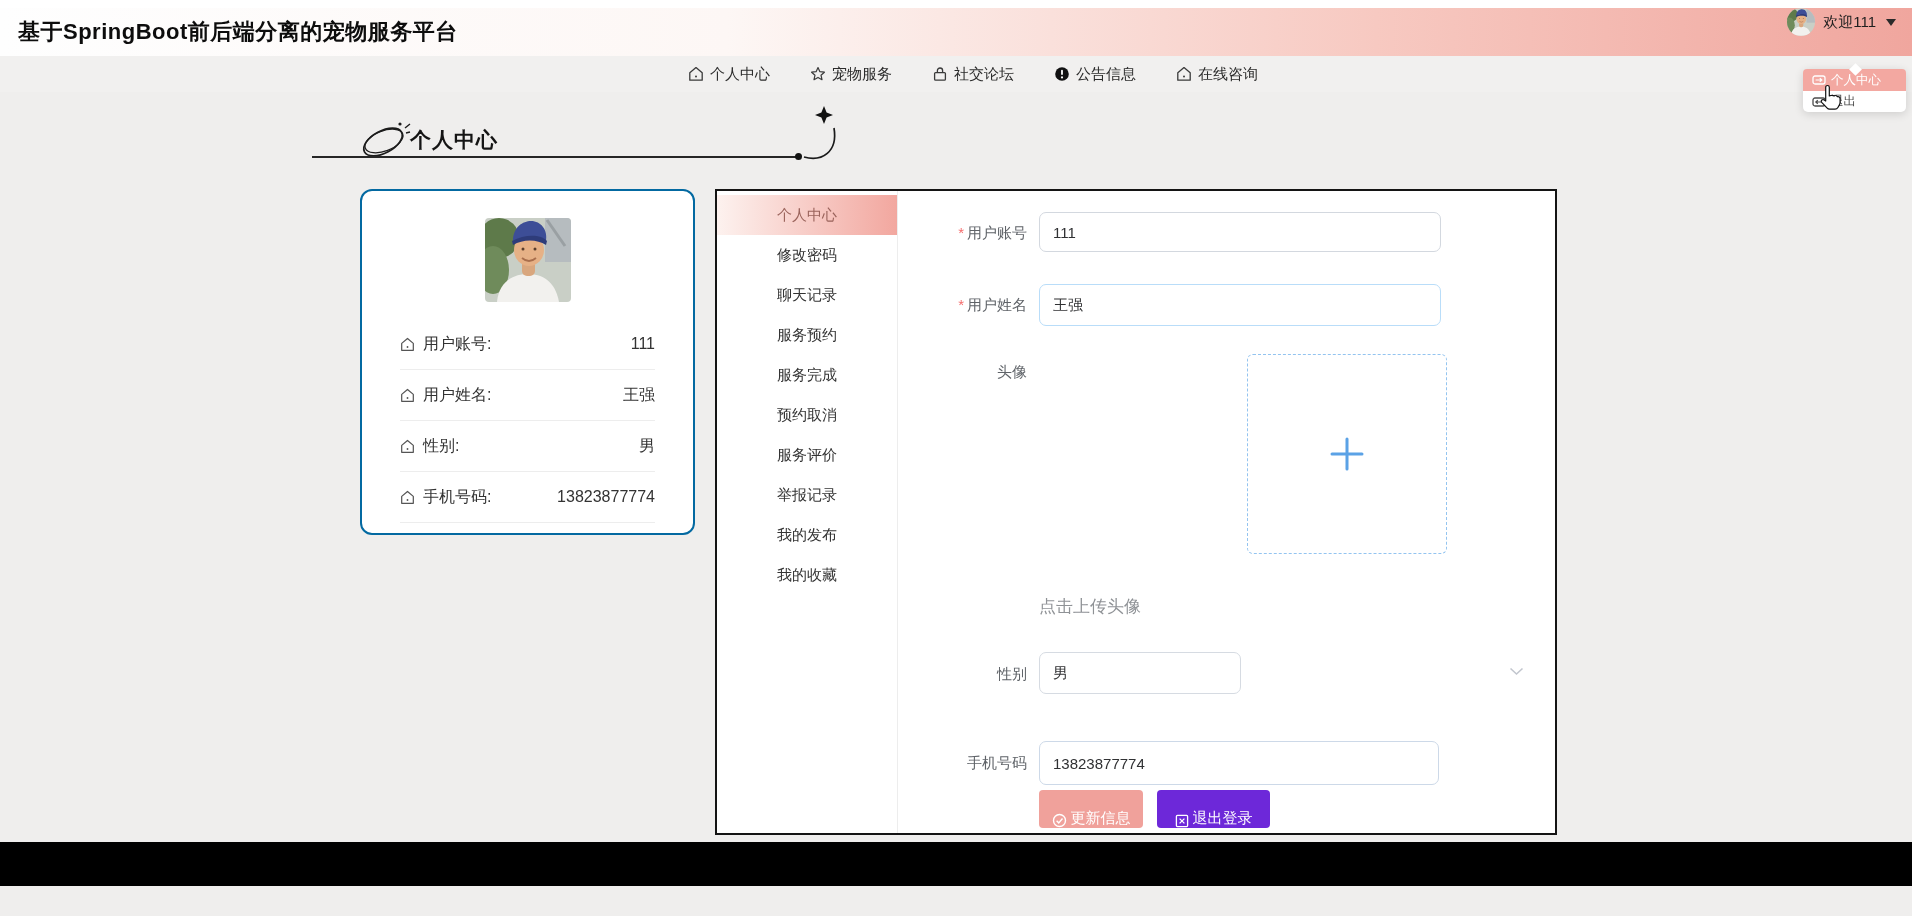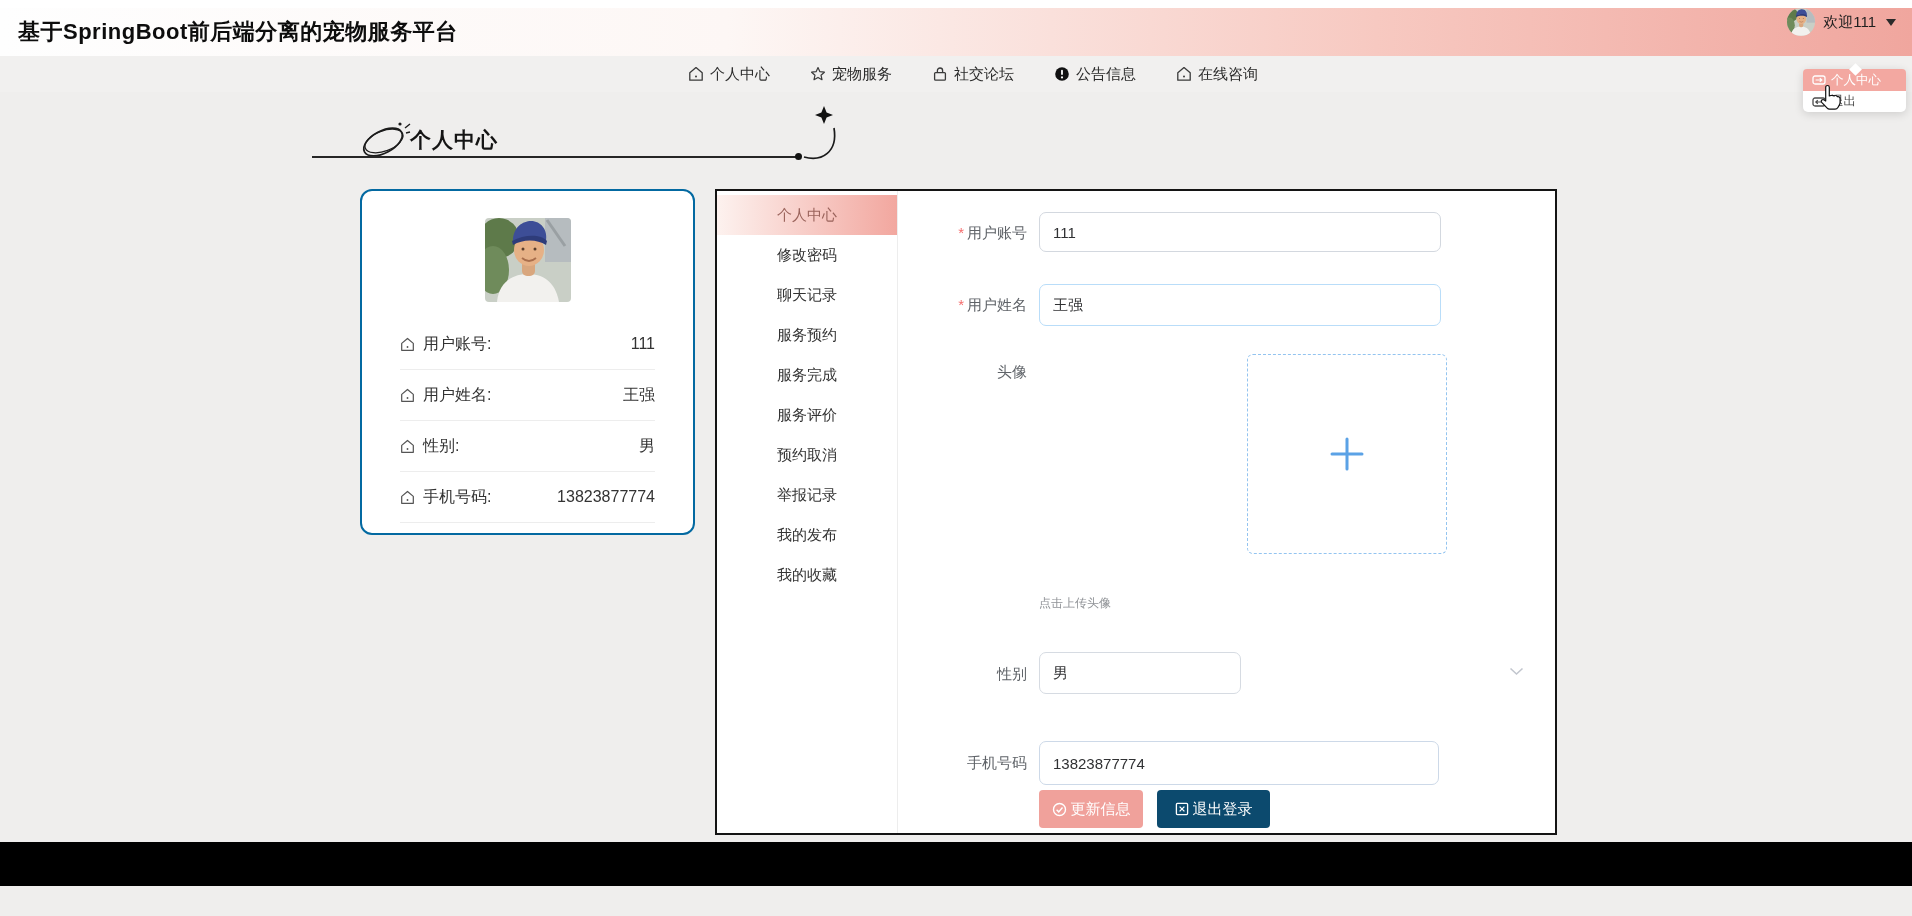--- a/index.html
+++ b/index.html
@@ -57,28 +57,28 @@
   .side-item.active { background:linear-gradient(90deg,#fdf2ef 0%,#f2a79f 100%); color:#9a635b; }
 
   
   .f-label { position:absolute; width:160px; text-align:right; font-size:15px; color:#5f6368; }
   .f-label .req { color:#f56c6c; margin-right:3px; }
   .f-input { position:absolute; height:40px; border:1px solid #d3d8df; border-radius:7px; background:#fff;
     font-size:15px; color:#303133; padding-left:13px; outline:none; font-family:inherit; }
   .inp-blue { border-color:#b9ddf9; }
   .upload-box { position:absolute; left:530px; top:163px; width:200px; height:200px; border:1px dashed #93c4f0;
     border-radius:6px; background:#fff; display:flex; align-items:center; justify-content:center; cursor:pointer; }
-  .upload-hint { position:absolute; left:322px; top:404px; font-size:12px; color:#8f9296; }
+  .upload-hint { position:absolute; left:322px; top:404px; font-size:17px; color:#8f9296; }
   .select-box { position:absolute; left:322px; top:461px; width:202px; height:42px; border:1px solid #d6dbe2;
     border-radius:7px; background:#fff; font-size:15px; color:#303133; display:flex; align-items:center; padding-left:13px; cursor:pointer; }
   .select-chevron { position:absolute; left:792px; top:476px; }
   .btn { position:absolute; height:38px; border:none; border-radius:4px; color:#fff; font-size:15px;
-    display:flex; align-items:center; justify-content:center; gap:4px; cursor:pointer; font-family:inherit; }
+    display:flex; align-items:flex-end; justify-content:center; gap:4px; cursor:pointer; font-family:inherit; }
   .btn-update { left:322px; top:599px; width:104px; background:#f0a19b; }
-  .btn-logout { left:440px; top:599px; width:113px; background:#0c4a6e; }
+  .btn-logout { left:440px; top:599px; width:113px; background:#6d28d9; }
 
   .footer-bar { position:absolute; left:0; top:842px; width:100%; height:44px; background:#000; }
 </style>
 </head>
 <body>
 
 <div class="screen">
 
   <div class="topstrip"></div>
 
@@ -242,22 +242,22 @@
     </div>
   </section>
 
   <section class="panel">
     <aside class="side">
       <div class="side-item active">个人中心</div>
       <div class="side-item">修改密码</div>
       <div class="side-item">聊天记录</div>
       <div class="side-item">服务预约</div>
       <div class="side-item">服务完成</div>
+      <div class="side-item">预约取消</div>
       <div class="side-item">服务评价</div>
-      <div class="side-item">预约取消</div>
       <div class="side-item">举报记录</div>
       <div class="side-item">我的发布</div>
       <div class="side-item">我的收藏</div>
     </aside>
 
     <div class="f-label" style="left:150px; top:33px;">
       <span class="req">*</span><span>用户账号</span>
     </div>
     <input class="f-input" style="left: 322px; top: 21px; width: 402px;" value="111">
 

